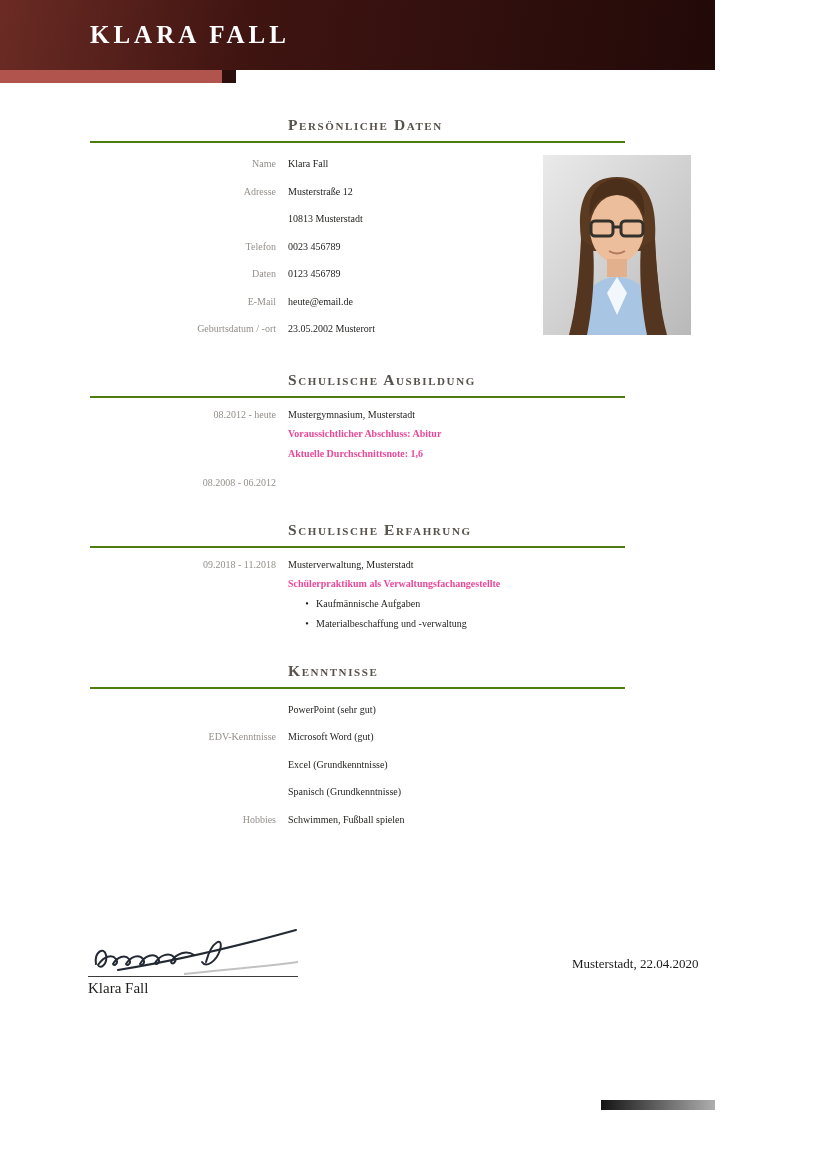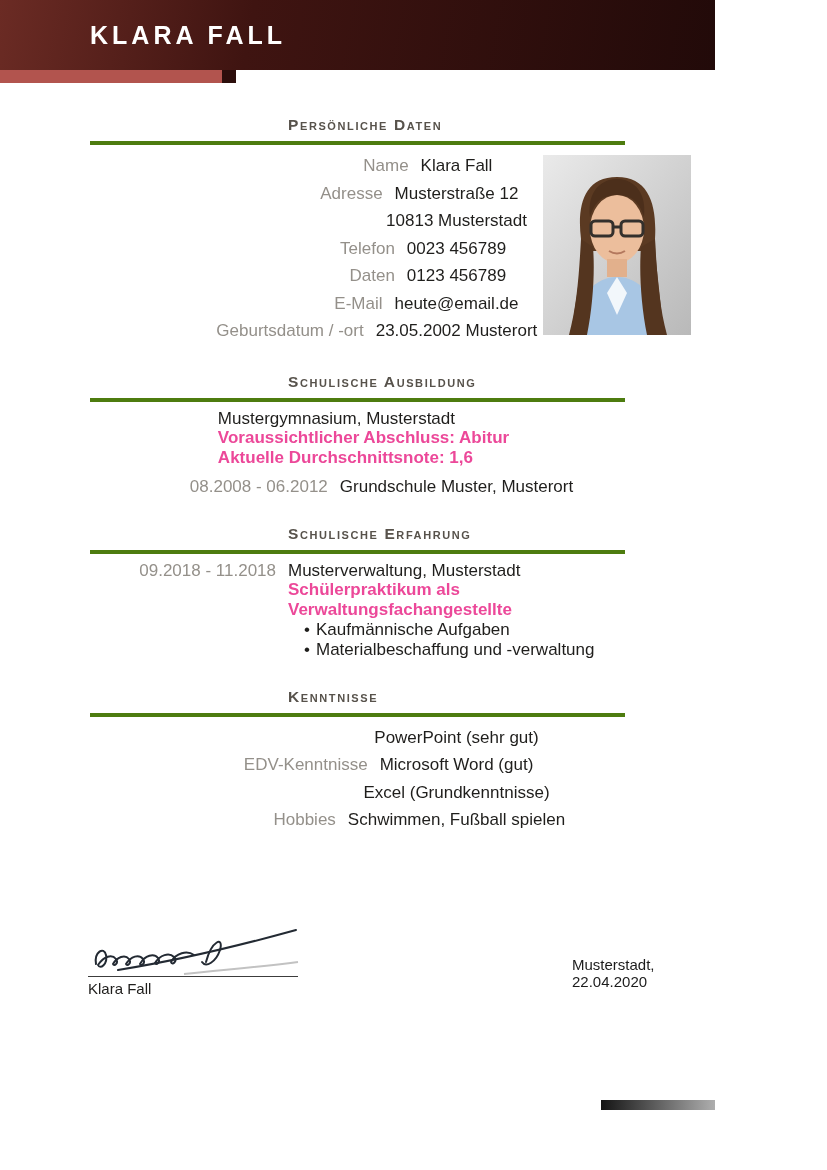--- a/index.html
+++ b/index.html
@@ -1,61 +1,61 @@
 <!DOCTYPE html>
 <html><head>
 <meta charset="utf-8">
 <style>
   * { margin:0; padding:0; box-sizing:border-box; }
   html,body { background:#ffffff; }
   .page {
     position:relative; width:715px; height:1170px; background:#ffffff;
-    font-family:Liberation Sans, sans-serif; overflow:hidden;
+    font-family:Liberation Serif, serif; overflow:hidden;
   }
   
   .topbar {
     height:70px; display:flex; align-items:center;
     background:linear-gradient(100deg,#6b2b24 0%, #3f1411 35%, #220a09 100%);
   }
   .topbar h1 {
     padding-left:90px; color:#ffffff; font-size:25px; font-weight:bold;
     letter-spacing:4px;
   }
   .accent { display:flex; height:13px; }
   .accent-red { width:222px; background:#b2544e; }
   .accent-dark { width:14px; background:#2c0e0c; }
 
   
   main { padding:33px 90px 0 90px; }
   .sec { margin-top:28px; }
   .sec:first-child { margin-top:0; }
-  .sec-head { border-bottom:4px solid #4d7c0f; padding-bottom:7px; }
+  .sec-head { border-bottom:2px solid #4d7c0f; padding-bottom:7px; }
   .sec-title {
     margin-left:198px; font-size:15.5px; font-weight:bold;
     font-variant:small-caps; letter-spacing:1.6px; color:#57524b;
   }
   .rows { padding-top:7px; }
-  .row { display:flex; line-height:27.5px; font-size:17px;justify-content:center; }
+  .row { display:flex; line-height:27.5px; font-size:10px; }
   .row .lbl { width:186px; text-align:right; color:#94908a; flex:none; }
   .row .val, .row .vals { margin-left:12px; color:#1f1e1c; }
   .entry { line-height:19.8px; margin-bottom:9px; }
   .bold { font-weight:bold; color:#ec4899; }
   .bullet-row { display:flex; margin-left:10px; }
   .bullet { width:18px; text-align:center; color:#1f1e1c; }
 
   
   .photo { position:absolute; left:543px; top:155px; width:148px; height:180px; }
 
   
   .signature { position:absolute; left:88px; top:926px; width:215px; }
   .sig-line { border-top:1px solid #3c3c3c; width:210px; margin-top:-6px; }
   .sig-name { font-size:15px; color:#1f1e1c; margin-top:3px; }
 
   
-  .place-date { position:absolute; left:572px; top:956px; font-size:15px; color:#1c1c1c; }
+  .place-date { position:absolute; left:572px; top:956px; font-size:13px; color:#1c1c1c;text-align:right; }
 
   
   .bottom-bar {
     position:absolute; left:601px; top:1100px; width:139px; height:10px;
     background:linear-gradient(to right,#141414,#d0d0d0);
   }
 </style>
 </head>
 <body>
 
@@ -106,31 +106,29 @@
         </div>
       </div>
     </section>
 
     <section class="sec">
       <div class="sec-head">
         <h2 class="sec-title">Schulische Ausbildung</h2>
       </div>
       <div class="rows">
         <div class="row entry">
+          <span class="lbl">08.2012 - heute</span>
           <div class="vals">
             <div>Mustergymnasium, Musterstadt</div>
             <div class="bold">Voraussichtlicher Abschluss: Abitur</div>
             <div class="bold">Aktuelle Durchschnittsnote: 1,6</div>
           </div>
         </div>
         <div class="row entry">
           <span class="lbl">08.2008 - 06.2012</span>
-          <div class="vals">
-            <div>Grundschule Muster, Musterort</div>
-          </div>
         </div>
       </div>
     </section>
 
     <section class="sec">
       <div class="sec-head">
         <h2 class="sec-title">Schulische Erfahrung</h2>
       </div>
       <div class="rows">
         <div class="row entry">
@@ -163,20 +161,21 @@
         <div class="row">
           <span class="lbl">EDV-Kenntnisse</span>
           <span class="val">Microsoft Word (gut)</span>
         </div>
         <div class="row">
           <span class="lbl"></span>
           <span class="val">Excel (Grundkenntnisse)</span>
         </div>
         <div class="row">
           <span class="lbl"></span>
+          <span class="val">Spanisch (Grundkenntnisse)</span>
         </div>
         <div class="row">
           <span class="lbl">Hobbies</span>
           <span class="val">Schwimmen, Fußball spielen</span>
         </div>
       </div>
     </section>
 
   </main>
 

